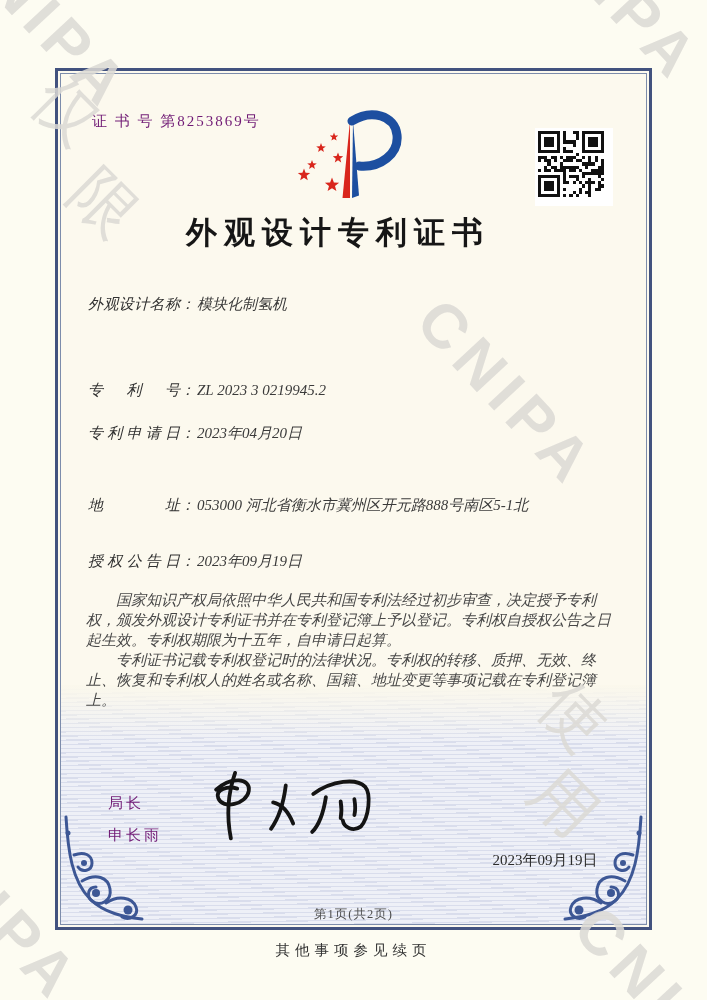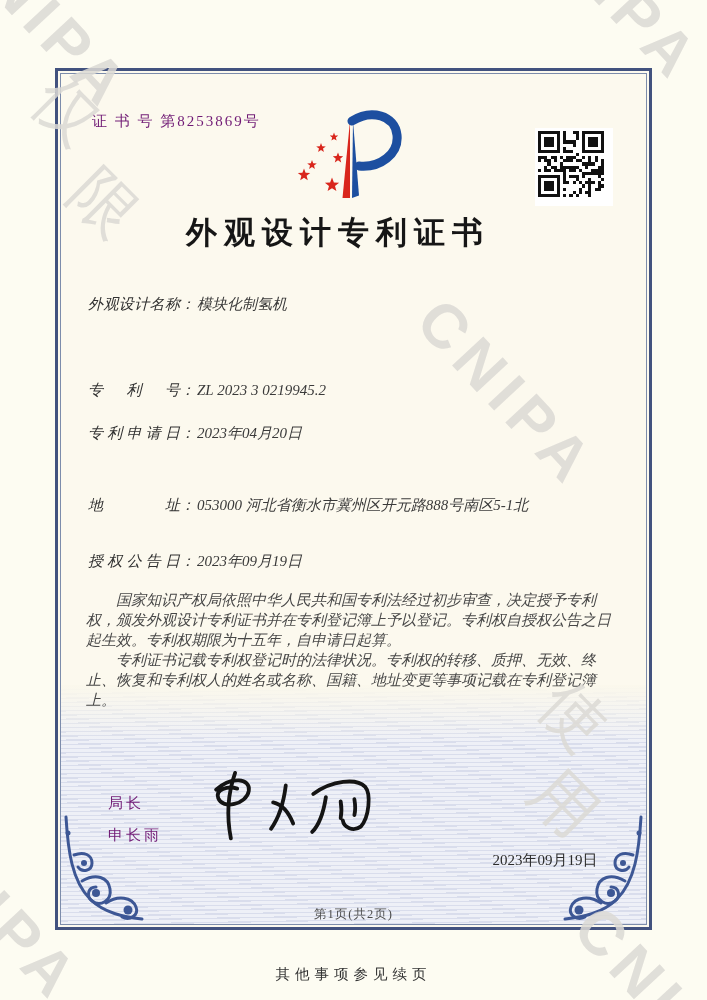--- a/index.html
+++ b/index.html
@@ -38,21 +38,21 @@
   .flabel.narrow{width:78px;}
   .fval{margin-left:2px;}
   .paras{position:absolute;left:86px;width:536px;color:#474747;}
   .paras p{margin:0;font-size:15px;line-height:20px;text-indent:2em;font-style:italic;}
   .para1{position:absolute;top:590px;}
   .para2{position:absolute;top:650px;}
   .signer{position:absolute;left:108px;font-size:15px;color:#701a75;letter-spacing:3px;}
   .signature{position:absolute;left:195px;top:762px;}
   .issue-date{position:absolute;left:460px;top:851px;width:170px;text-align:center;font-size:15px;color:#2c2c2c;}
   .page-note{position:absolute;left:55px;top:906px;width:597px;text-align:center;font-size:12.5px;color:#4c4c4c;letter-spacing:1px;}
-  .cont-note{position:absolute;left:0;top:941px;width:707px;text-align:center;font-size:14.5px;color:#333;letter-spacing:5px;margin-top:24px;}
+  .cont-note{position:absolute;left:0;top:941px;width:707px;text-align:center;font-size:14.5px;color:#333;letter-spacing:5px;}
   
   .wm{position:absolute;color:#dcdad5;opacity:.85;pointer-events:none;z-index:4;
       font-family:"Liberation Sans","DejaVu Sans",sans-serif;transform-origin:left top;white-space:nowrap;}
   .wm-brand{font-size:62px;font-weight:bold;letter-spacing:8px;transform:rotate(47deg);}
   .wm-char{font-size:64px;transform:rotate(45deg);}
 </style>
 </head>
 <body>
 
 <div class="page">

